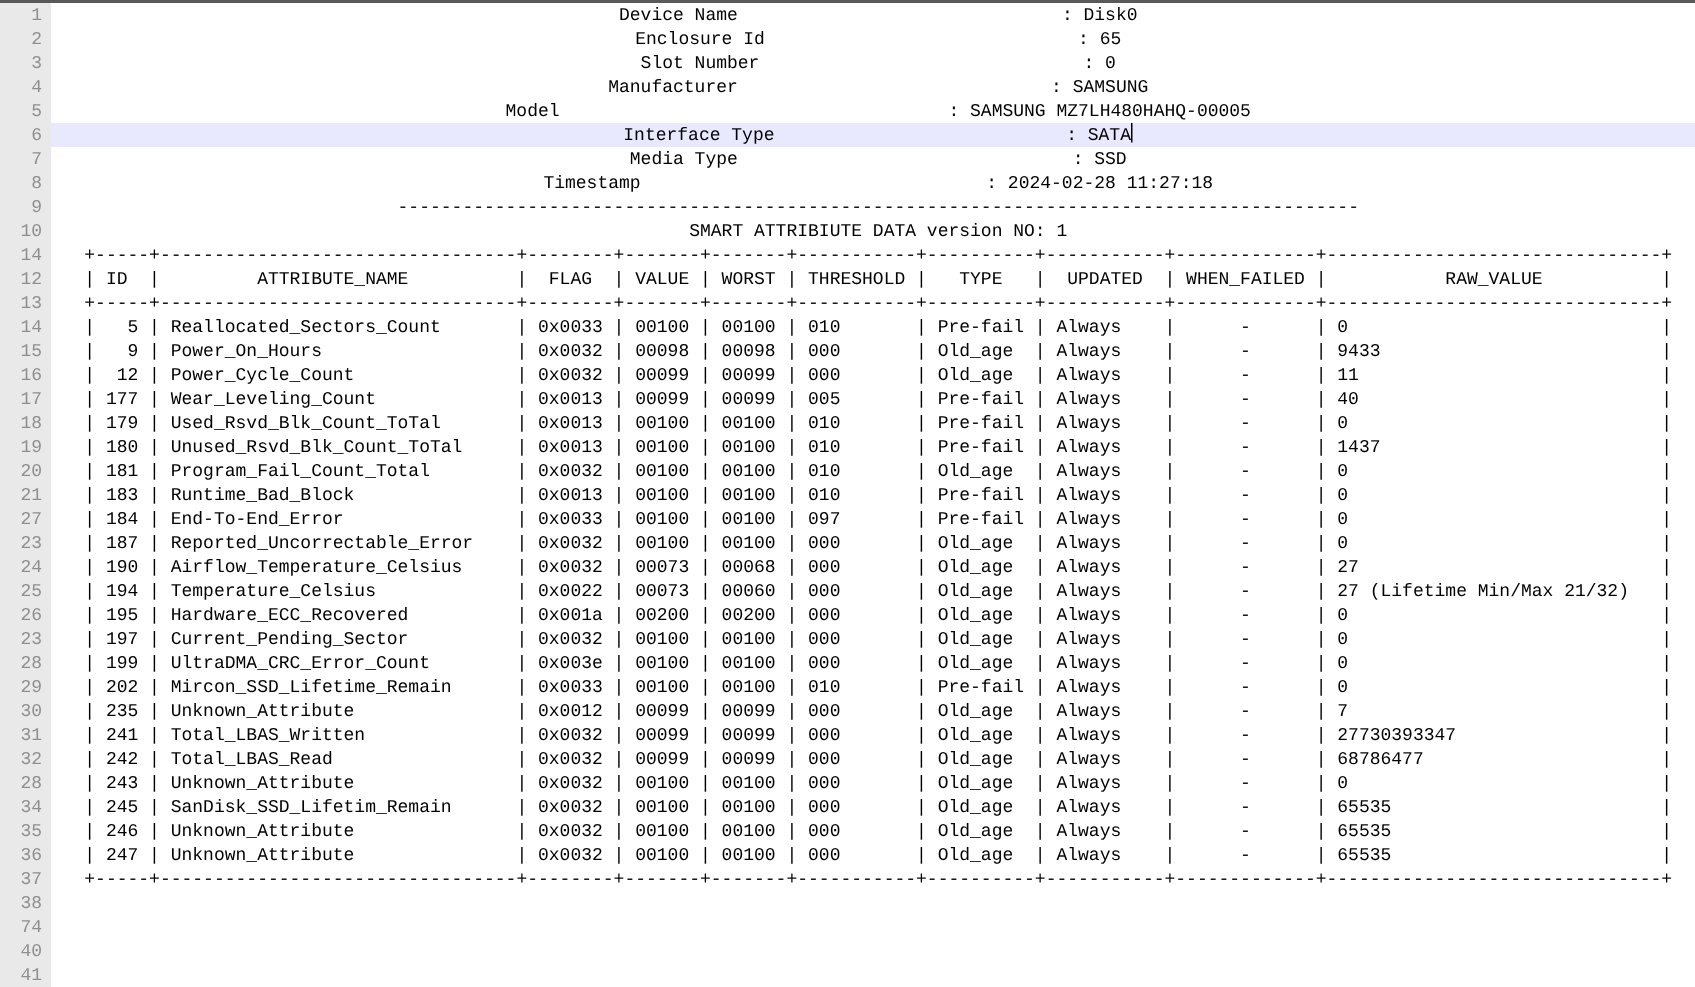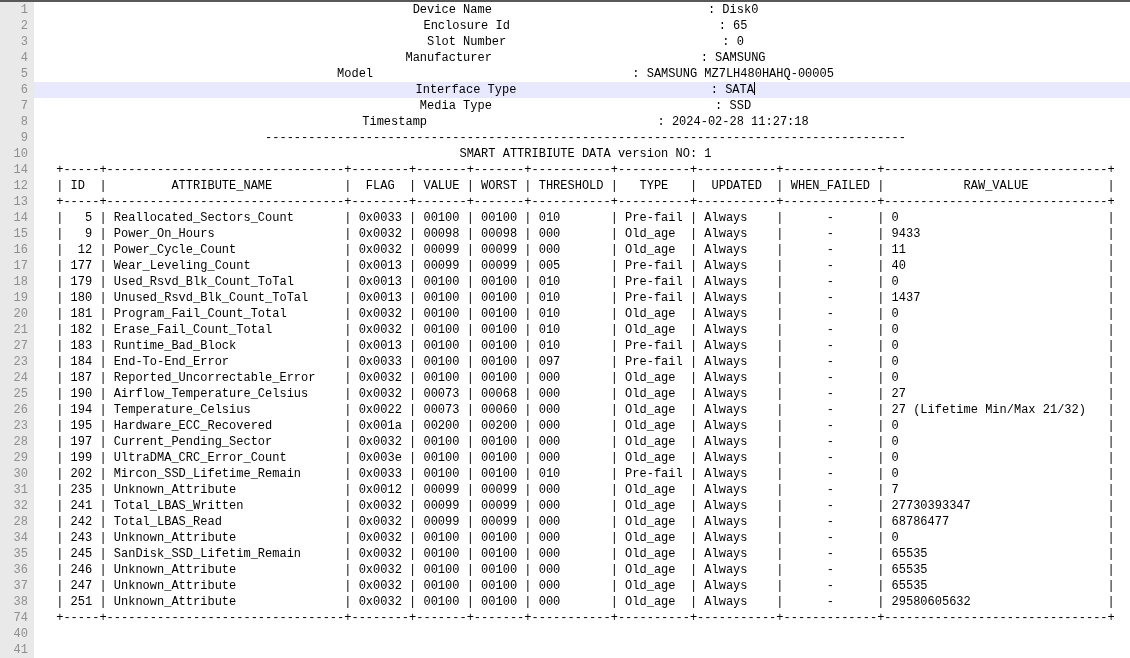--- a/index.html
+++ b/index.html
@@ -93,33 +93,31 @@
       <div class="line"><span>+-----+---------------------------------+--------+-------+-------+-----------+----------+-----------+-------------+-------------------------------+</span></div>
       <div class="line"><span>| ID  |         ATTRIBUTE_NAME          |  FLAG  | VALUE | WORST | THRESHOLD |   TYPE   |  UPDATED  | WHEN_FAILED |           RAW_VALUE           |</span></div>
       <div class="line"><span>+-----+---------------------------------+--------+-------+-------+-----------+----------+-----------+-------------+-------------------------------+</span></div>
       <div class="line"><span>|   5 | Reallocated_Sectors_Count       | 0x0033 | 00100 | 00100 | 010       | Pre-fail | Always    |      -      | 0                             |</span></div>
       <div class="line"><span>|   9 | Power_On_Hours                  | 0x0032 | 00098 | 00098 | 000       | Old_age  | Always    |      -      | 9433                          |</span></div>
       <div class="line"><span>|  12 | Power_Cycle_Count               | 0x0032 | 00099 | 00099 | 000       | Old_age  | Always    |      -      | 11                            |</span></div>
       <div class="line"><span>| 177 | Wear_Leveling_Count             | 0x0013 | 00099 | 00099 | 005       | Pre-fail | Always    |      -      | 40                            |</span></div>
       <div class="line"><span>| 179 | Used_Rsvd_Blk_Count_ToTal       | 0x0013 | 00100 | 00100 | 010       | Pre-fail | Always    |      -      | 0                             |</span></div>
       <div class="line"><span>| 180 | Unused_Rsvd_Blk_Count_ToTal     | 0x0013 | 00100 | 00100 | 010       | Pre-fail | Always    |      -      | 1437                          |</span></div>
       <div class="line"><span>| 181 | Program_Fail_Count_Total        | 0x0032 | 00100 | 00100 | 010       | Old_age  | Always    |      -      | 0                             |</span></div>
-      <div class="line"><span>| 182 | Erase_Fail_Count_Total          | 0x0032 | 00100 | 00100 | 010       | Old_age  | Always    |      -      | 0                             |</span></div>
       <div class="line"><span>| 183 | Runtime_Bad_Block               | 0x0013 | 00100 | 00100 | 010       | Pre-fail | Always    |      -      | 0                             |</span></div>
       <div class="line"><span>| 184 | End-To-End_Error                | 0x0033 | 00100 | 00100 | 097       | Pre-fail | Always    |      -      | 0                             |</span></div>
       <div class="line"><span>| 187 | Reported_Uncorrectable_Error    | 0x0032 | 00100 | 00100 | 000       | Old_age  | Always    |      -      | 0                             |</span></div>
       <div class="line"><span>| 190 | Airflow_Temperature_Celsius     | 0x0032 | 00073 | 00068 | 000       | Old_age  | Always    |      -      | 27                            |</span></div>
       <div class="line"><span>| 194 | Temperature_Celsius             | 0x0022 | 00073 | 00060 | 000       | Old_age  | Always    |      -      | 27 (Lifetime Min/Max 21/32)   |</span></div>
       <div class="line"><span>| 195 | Hardware_ECC_Recovered          | 0x001a | 00200 | 00200 | 000       | Old_age  | Always    |      -      | 0                             |</span></div>
       <div class="line"><span>| 197 | Current_Pending_Sector          | 0x0032 | 00100 | 00100 | 000       | Old_age  | Always    |      -      | 0                             |</span></div>
       <div class="line"><span>| 199 | UltraDMA_CRC_Error_Count        | 0x003e | 00100 | 00100 | 000       | Old_age  | Always    |      -      | 0                             |</span></div>
       <div class="line"><span>| 202 | Mircon_SSD_Lifetime_Remain      | 0x0033 | 00100 | 00100 | 010       | Pre-fail | Always    |      -      | 0                             |</span></div>
       <div class="line"><span>| 235 | Unknown_Attribute               | 0x0012 | 00099 | 00099 | 000       | Old_age  | Always    |      -      | 7                             |</span></div>
       <div class="line"><span>| 241 | Total_LBAS_Written              | 0x0032 | 00099 | 00099 | 000       | Old_age  | Always    |      -      | 27730393347                   |</span></div>
       <div class="line"><span>| 242 | Total_LBAS_Read                 | 0x0032 | 00099 | 00099 | 000       | Old_age  | Always    |      -      | 68786477                      |</span></div>
       <div class="line"><span>| 243 | Unknown_Attribute               | 0x0032 | 00100 | 00100 | 000       | Old_age  | Always    |      -      | 0                             |</span></div>
       <div class="line"><span>| 245 | SanDisk_SSD_Lifetim_Remain      | 0x0032 | 00100 | 00100 | 000       | Old_age  | Always    |      -      | 65535                         |</span></div>
       <div class="line"><span>| 246 | Unknown_Attribute               | 0x0032 | 00100 | 00100 | 000       | Old_age  | Always    |      -      | 65535                         |</span></div>
       <div class="line"><span>| 247 | Unknown_Attribute               | 0x0032 | 00100 | 00100 | 000       | Old_age  | Always    |      -      | 65535                         |</span></div>
-      <div class="line"><span>| 251 | Unknown_Attribute               | 0x0032 | 00100 | 00100 | 000       | Old_age  | Always    |      -      | 29580605632                   |</span></div>
       <div class="line"><span>+-----+---------------------------------+--------+-------+-------+-----------+----------+-----------+-------------+-------------------------------+</span></div>
     </div>
 </div>
 
 </body></html>

